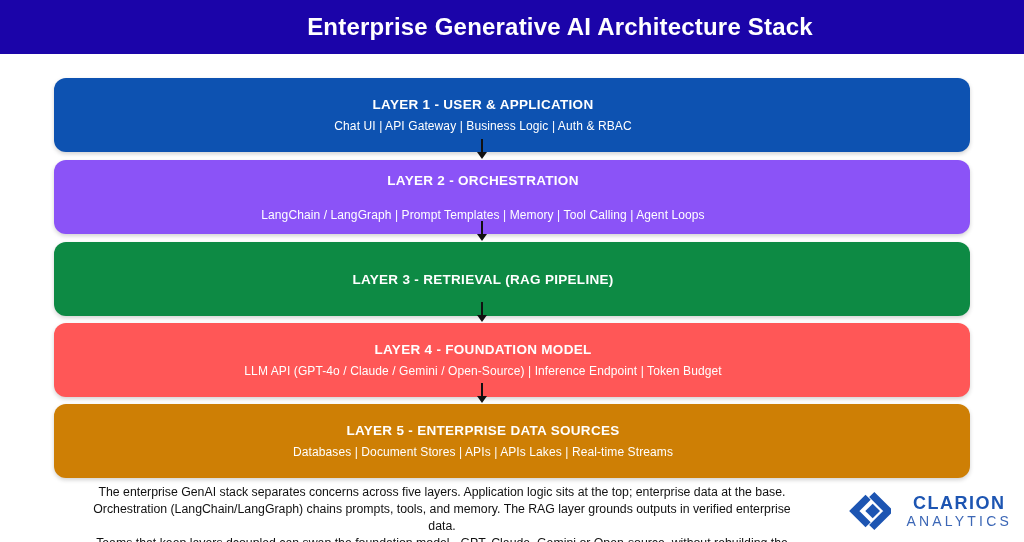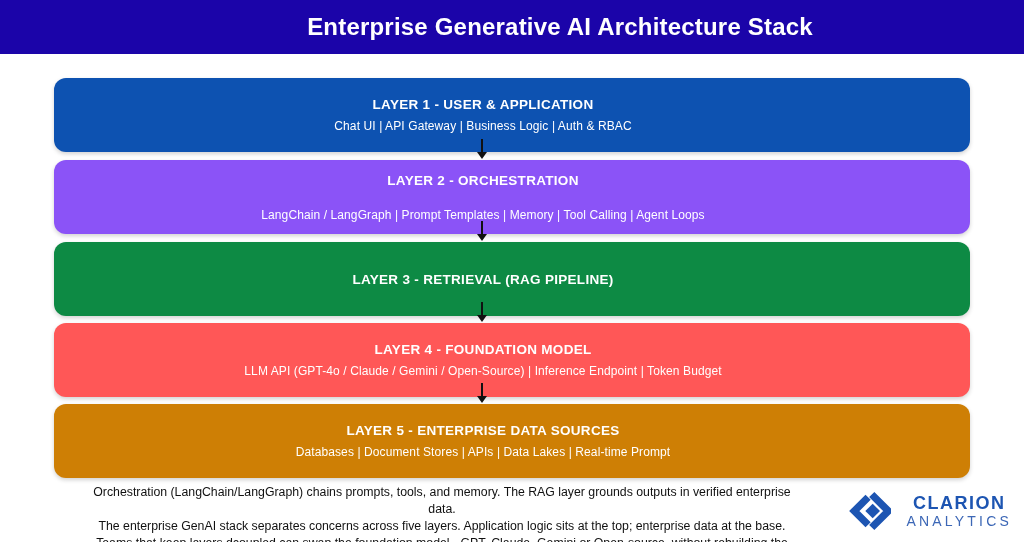--- a/index.html
+++ b/index.html
@@ -102,26 +102,26 @@
   <div class="layer-subtitle">LLM API (GPT-4o / Claude / Gemini / Open-Source) | Inference Endpoint | Token Budget</div>
 </div>
 
 <div class="arrow" style="top:383px">
   <div class="arrow-line" style="background: rgb(17, 17, 17);"></div>
     <div class="arrow-head" style="border-top-color: rgb(17, 17, 17);"></div>
 </div>
 
 <div class="layer-box" style="top: 404px; background: rgb(206, 127, 5);">
   <div class="layer-title">LAYER 5 - ENTERPRISE DATA SOURCES</div>
-  <div class="layer-subtitle">Databases | Document Stores | APIs | Data Lakes | Real-time Prompt</div>
+  <div class="layer-subtitle">Databases | Document Stores | APIs | APIs Lakes | Real-time Streams</div>
 </div>
 
 <div class="footer-text">
+  <div>The enterprise GenAI stack separates concerns across five layers. Application logic sits at the top; enterprise data at the base.</div>
   <div>Orchestration (LangChain/LangGraph) chains prompts, tools, and memory. The RAG layer grounds outputs in verified enterprise data.</div>
-  <div>The enterprise GenAI stack separates concerns across five layers. Application logic sits at the top; enterprise data at the base.</div>
   <div>Teams that keep layers dcoupled can swap the foundation model - GPT, Claude, Gemini or Open-source, without rebuilding the stack.</div>
 </div>
 
 <div class="logo">
   <svg class="logo-icon" width="44" height="42" viewBox="0 0 48 44" fill="none" xmlns="http://www.w3.org/2000/svg">
     <polyline class="logo-stroke" points="23,7 8,22 23,37" stroke-width="8" fill="none" stroke="#1D55B2"></polyline>
     <polyline class="logo-stroke" points="27,4 45,22 27,40" stroke-width="8" fill="none" stroke="#1D55B2"></polyline>
     <path class="logo-fill" d="M28 14 L36 22 L28 30 L20 22 Z" fill="#1D55B2"></path>
   </svg>
   <div class="logo-text">

